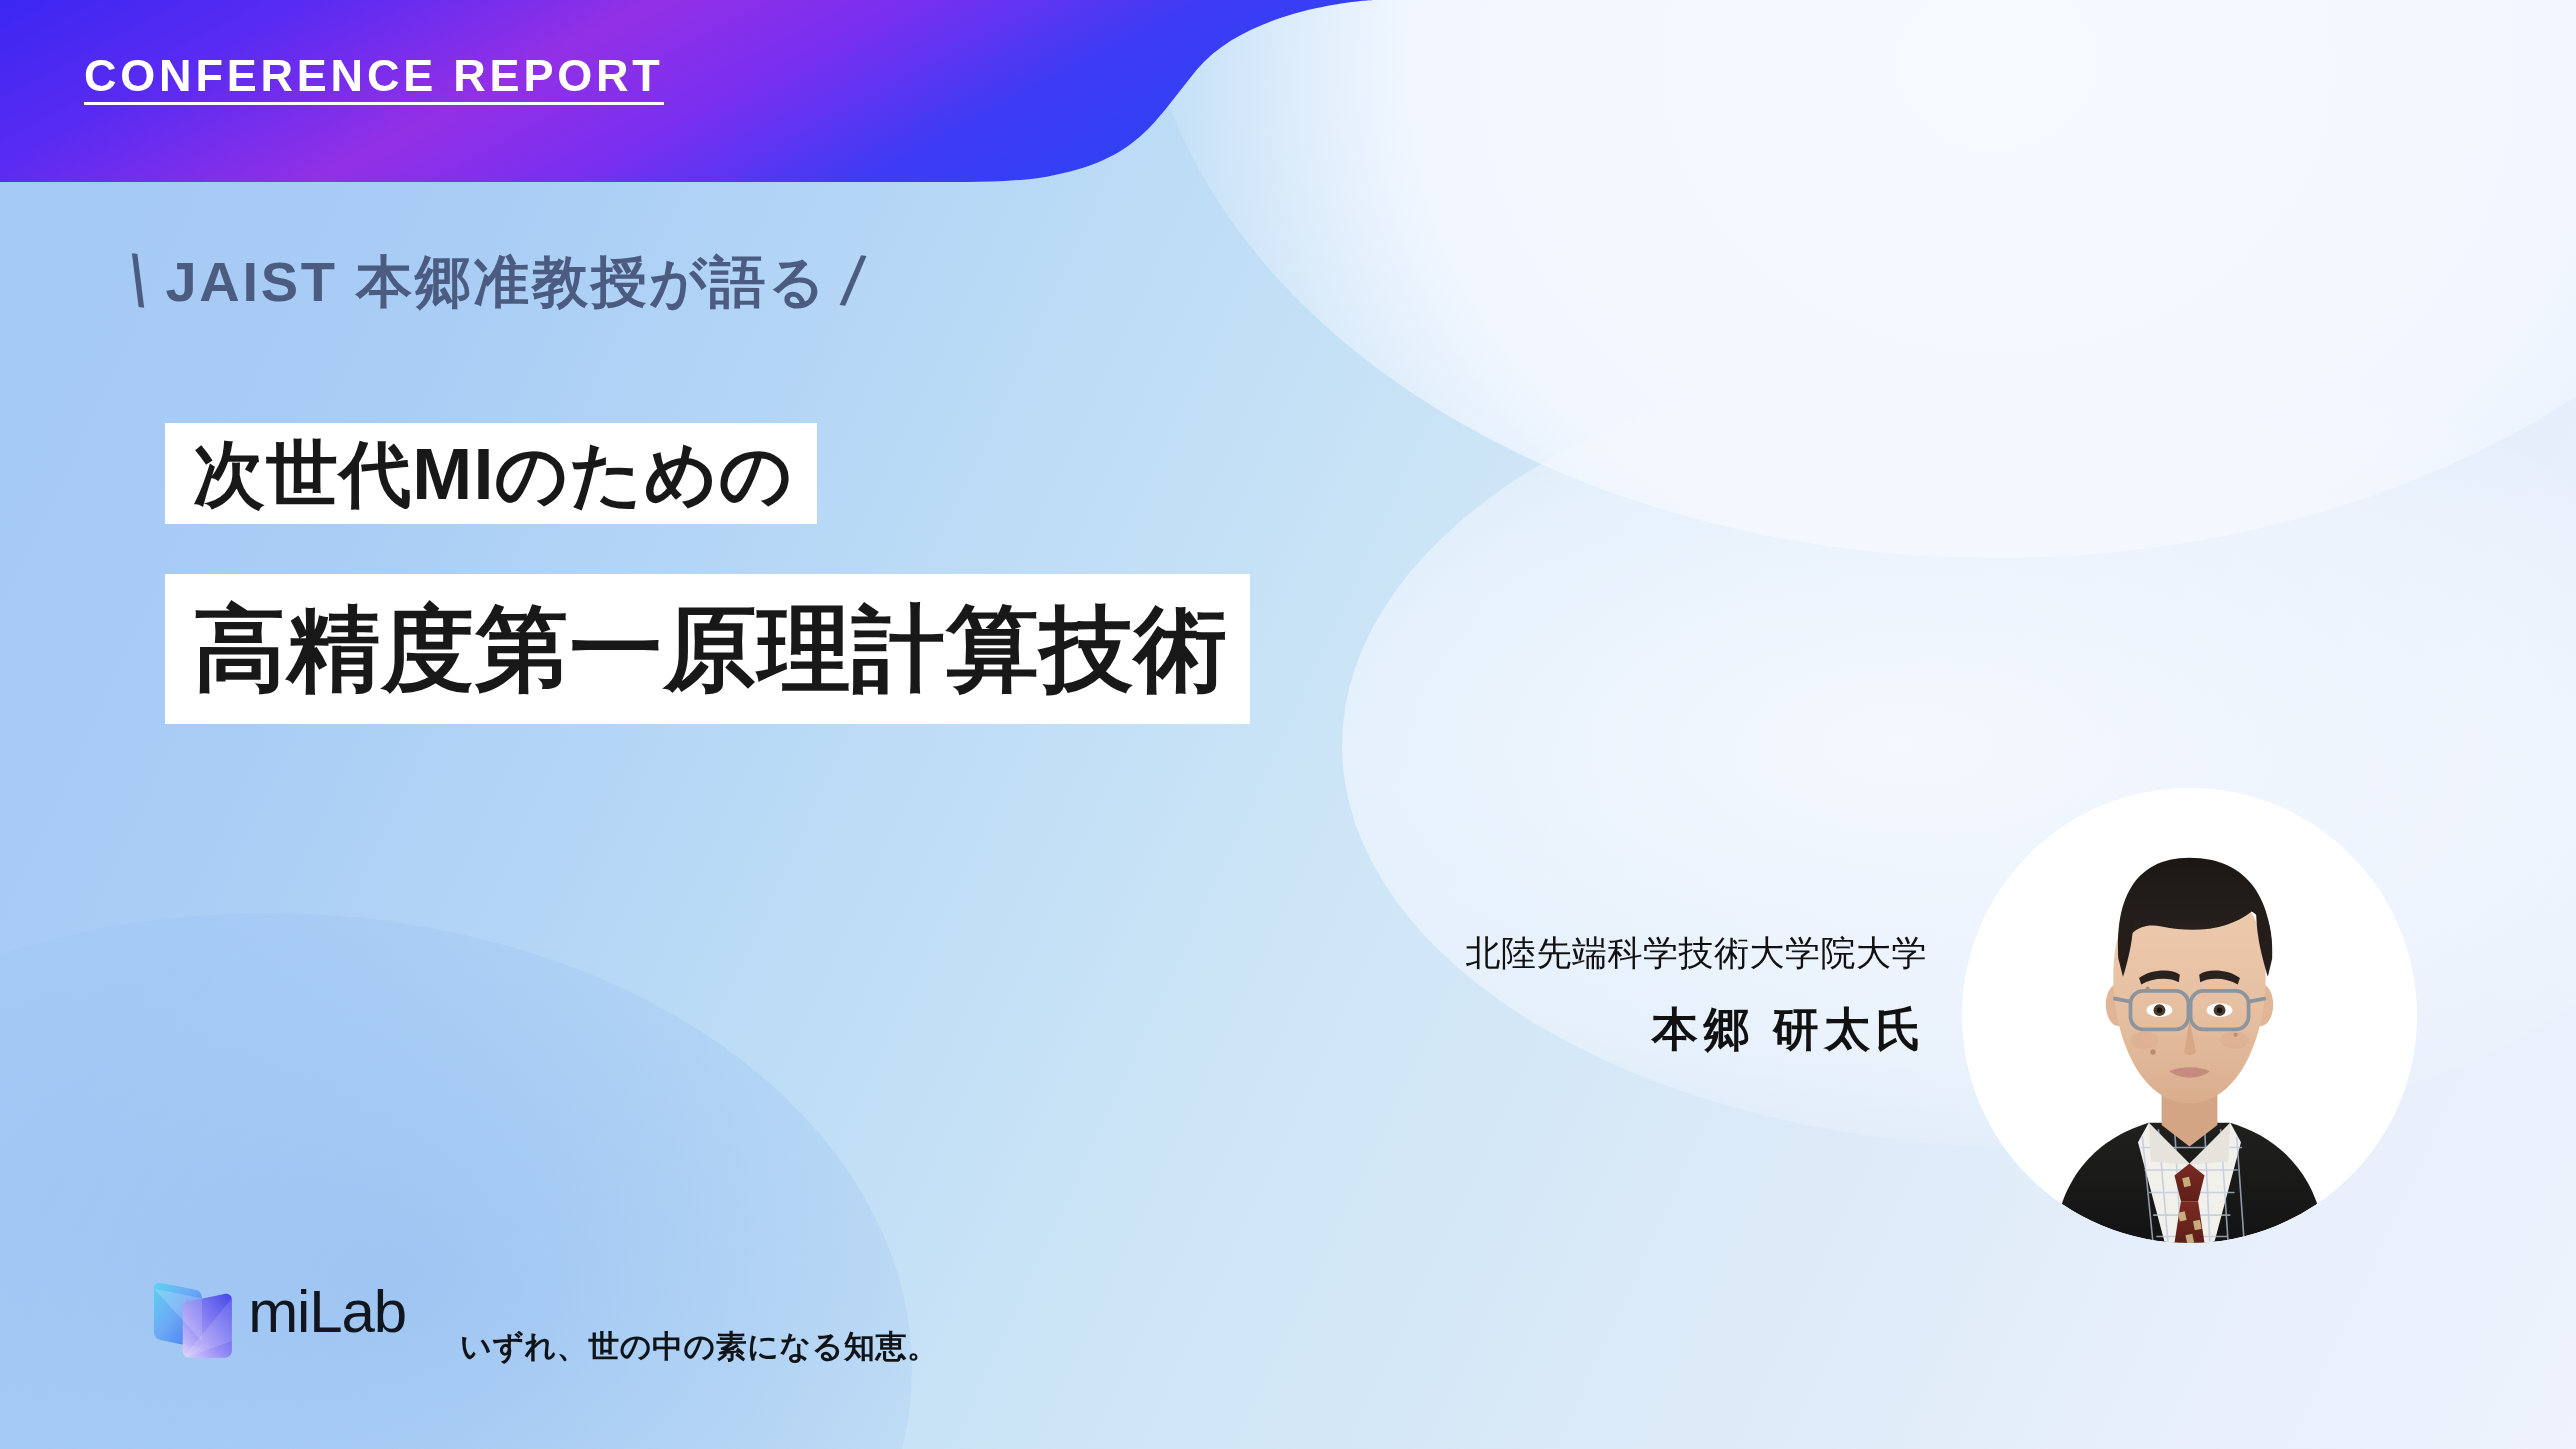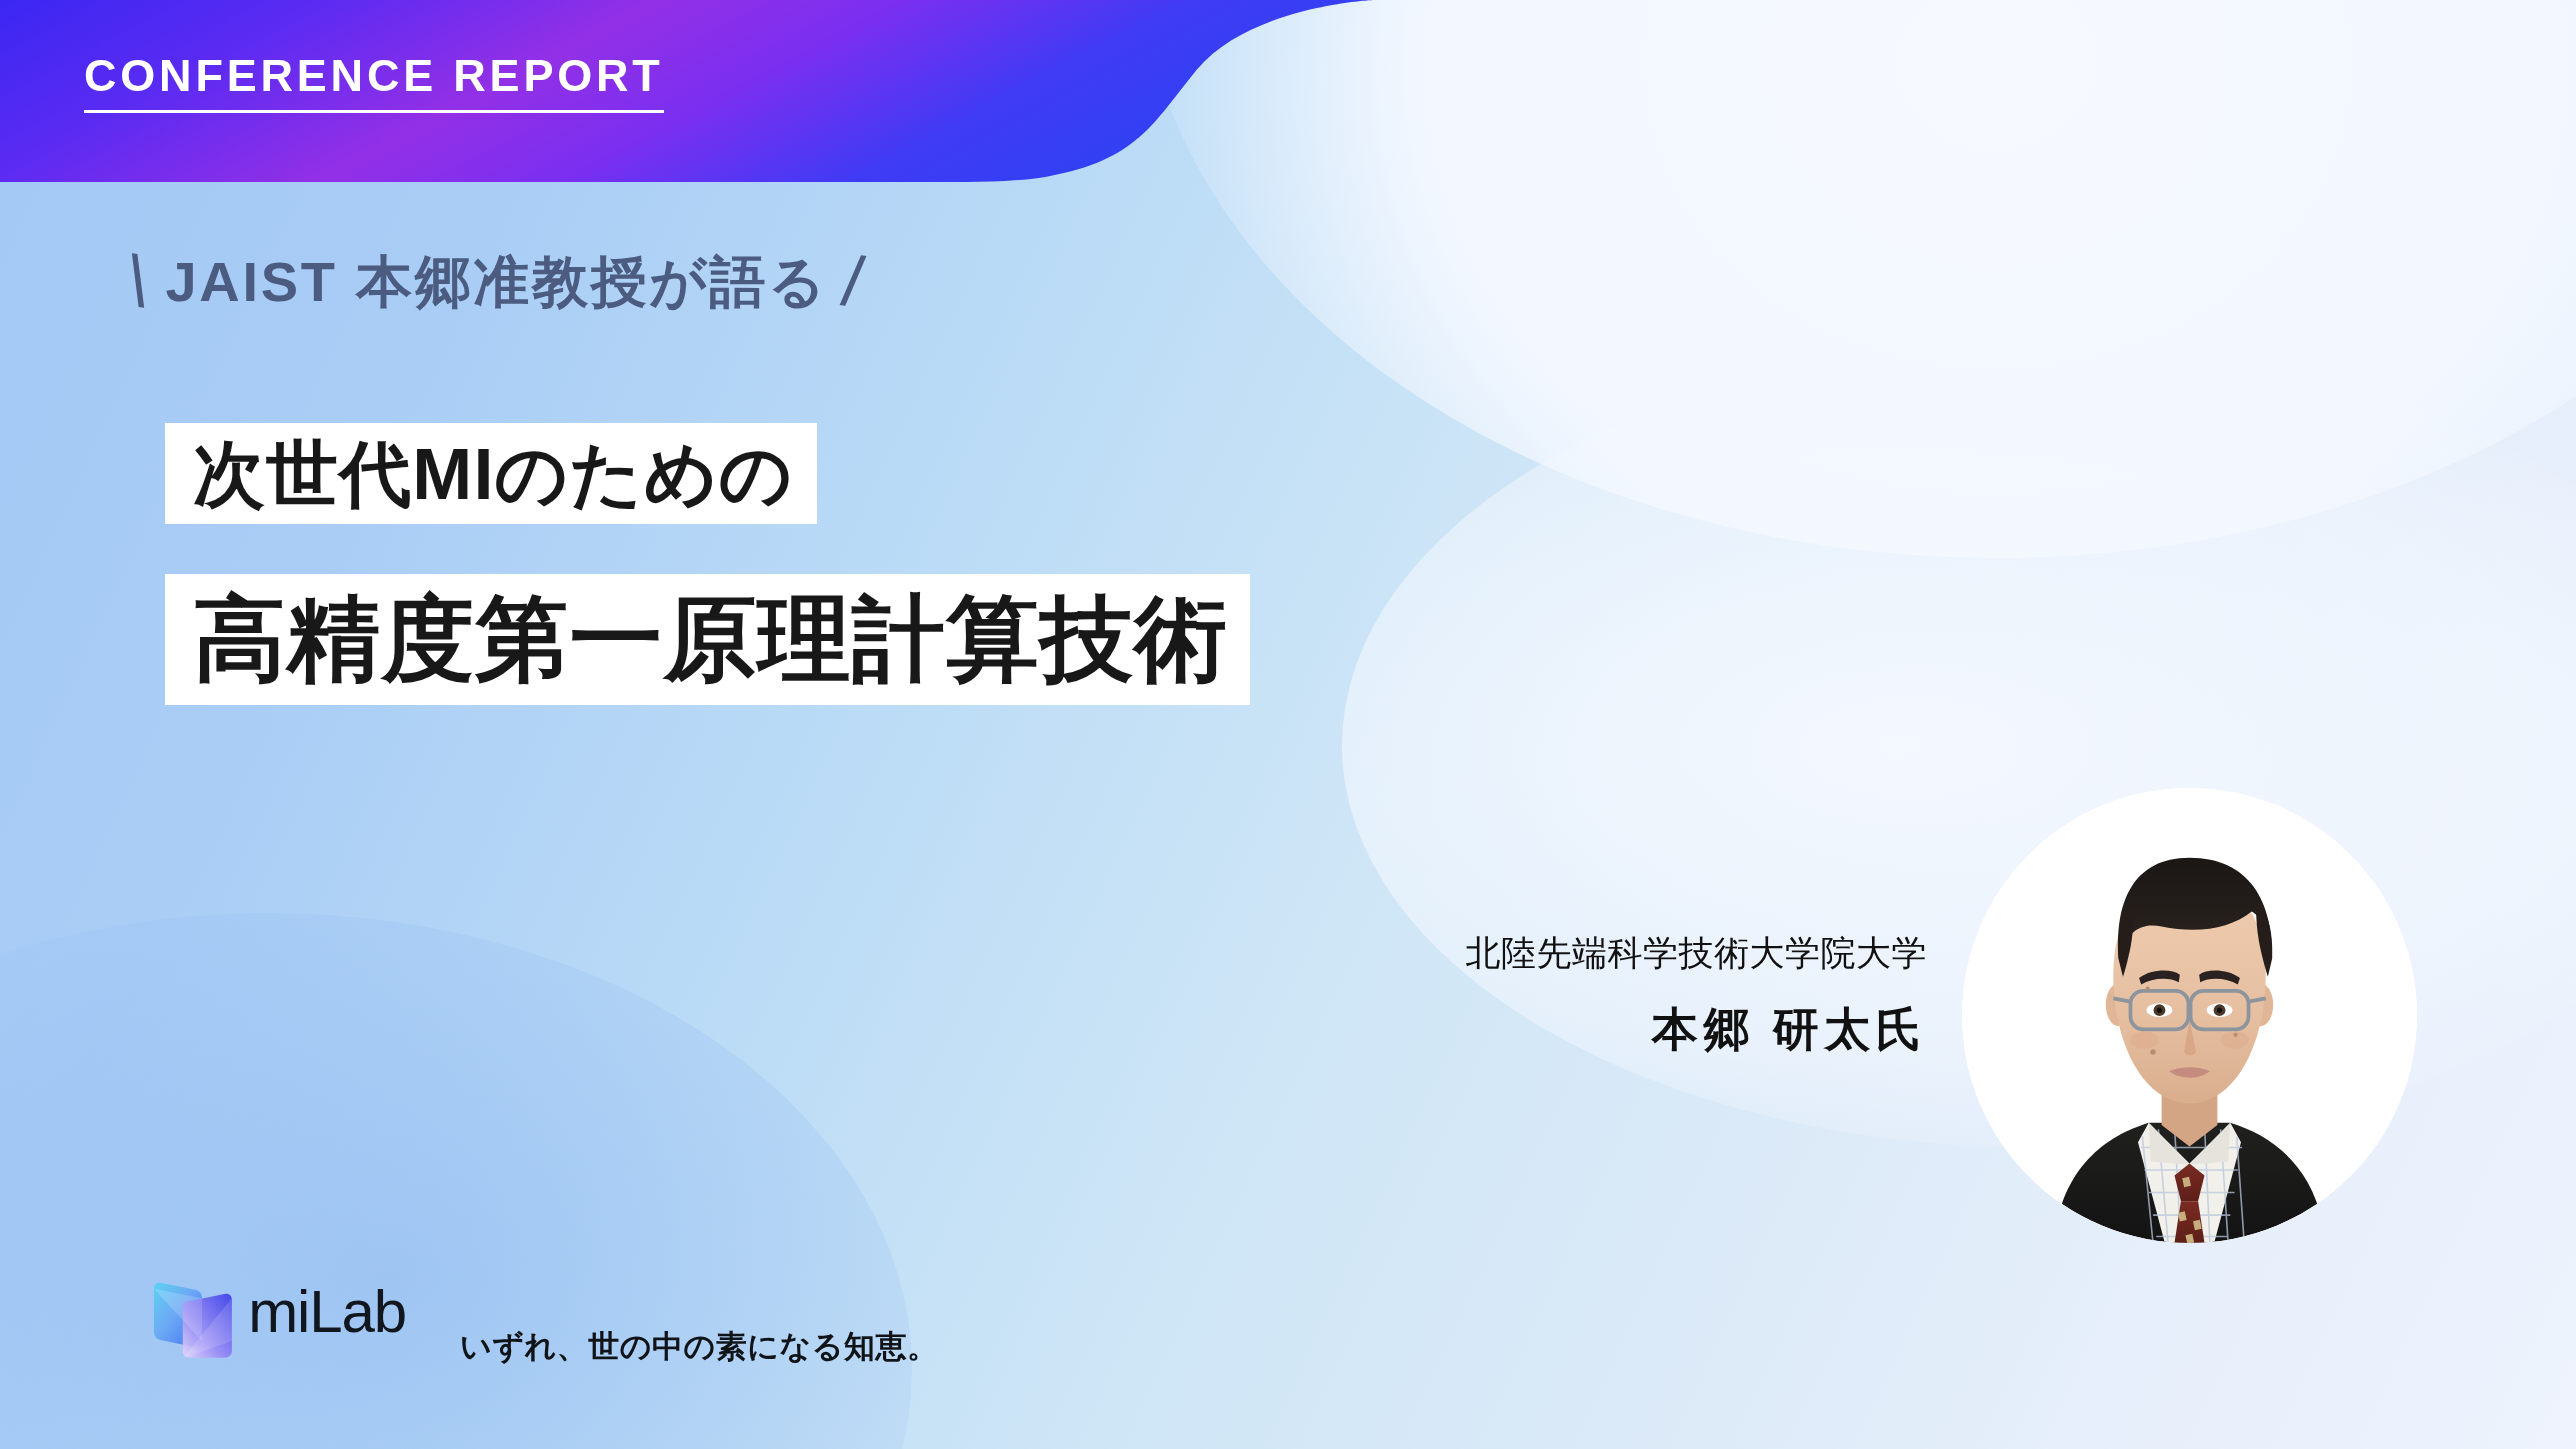--- a/index.html
+++ b/index.html
@@ -51,21 +51,21 @@
   #banner svg{position:absolute;left:0;top:0;width:100%;height:100%;display:block;}
   #banner-label{
     position:absolute;
     left:84px;top:53px;
     color:#ffffff;
     font-size:45px;
     font-weight:700;
     letter-spacing:3.8px;
     line-height:1;
     border-bottom:3.8px solid #ffffff;
-    padding-bottom:12px;
+    padding-bottom:4px;
     white-space:nowrap;
   }
 
   
   #kicker{
     position:absolute;
     left:128px;top:246px;
     display:flex;align-items:center;
     color:#4b5c80;
     font-size:56px;
@@ -97,21 +97,21 @@
   }
   #title-line-1{
     left:165px;top:423px;
     height:101px;
     padding:0 23.6px 0 28px;
     font-size:72px;
     letter-spacing:1.1px;
   }
   #title-line-2{
     left:165px;top:574px;
-    height:131px;
+    height:150px;
     padding:0 21.5px 0 28px;
     font-size:93px;
     letter-spacing:1.1px;
   }
 
   
   #speaker{
     position:absolute;
     left:1047px;top:928px;
     width:880px;

